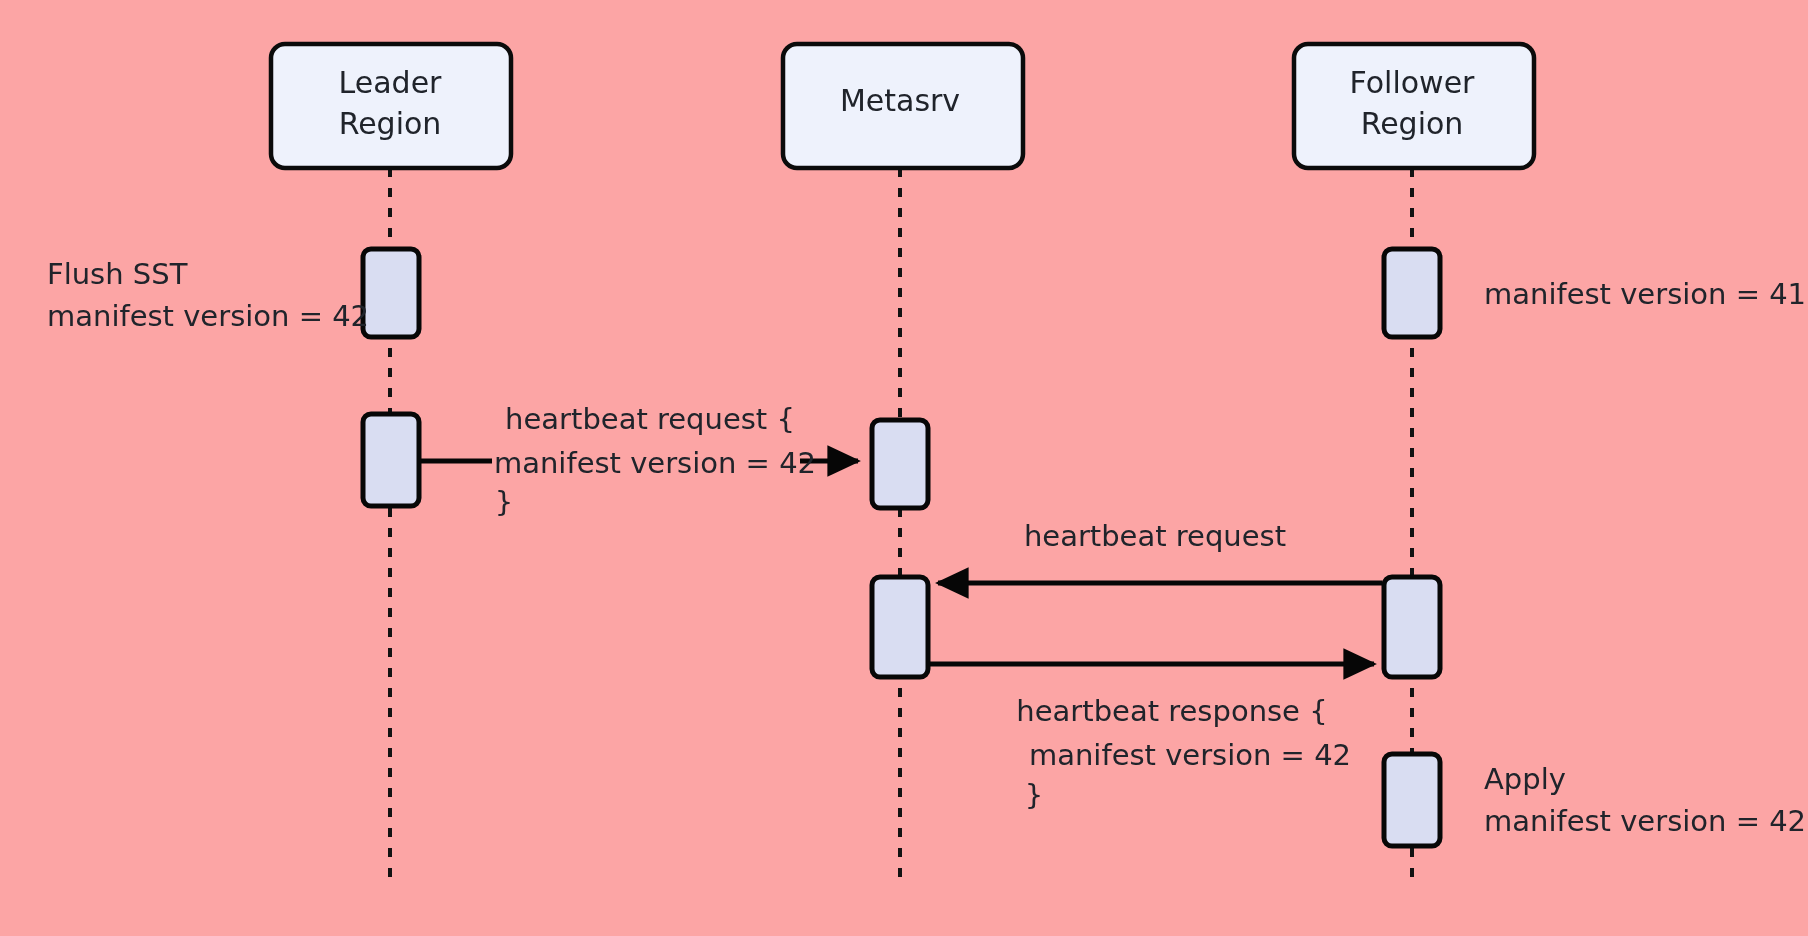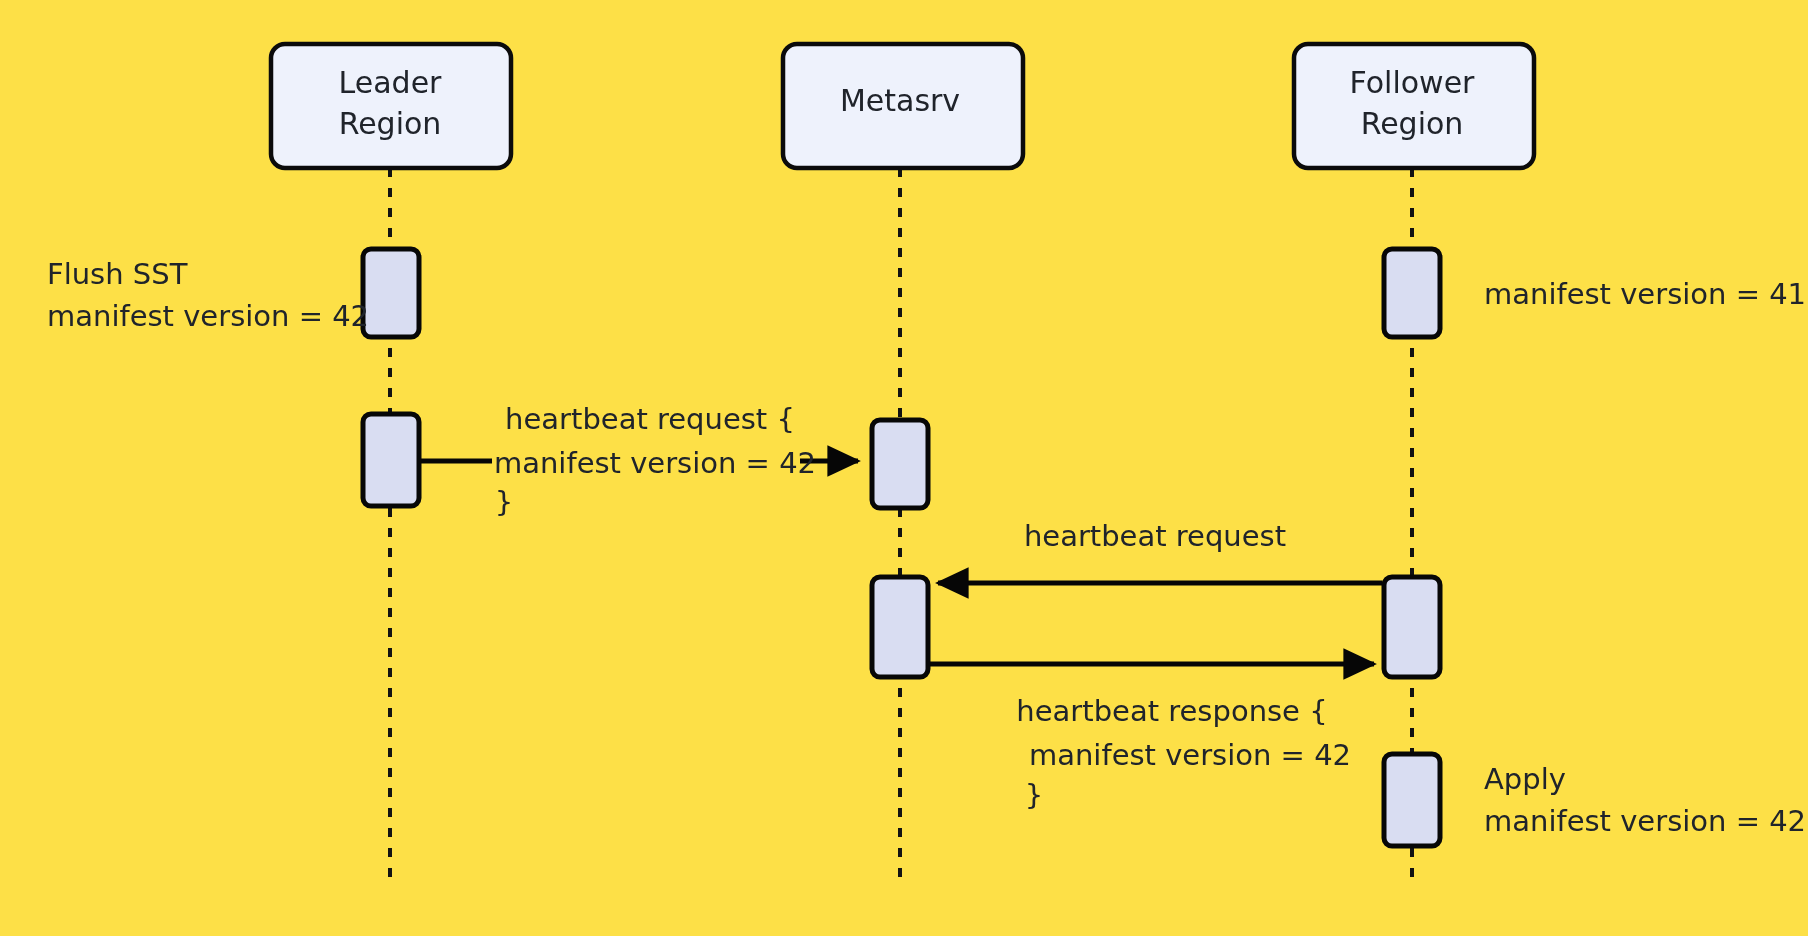--- a/index.html
+++ b/index.html
@@ -11,21 +11,21 @@
   body {
     width: 1808px;
     height: 936px;
     overflow: hidden;
     font-family: "DejaVu Sans", "Liberation Sans", sans-serif;
   }
   #diagram-root {
     position: relative;
     width: 1808px;
     height: 936px;
-    background: #fde047;
+    background: #fca5a5;
   }
   svg#seq-svg {
     display: block;
     width: 1808px;
     height: 936px;
   }
   .participant-box {
     fill: #eef2fc;
     stroke: #0b0b0b;
     stroke-width: 4.5;

